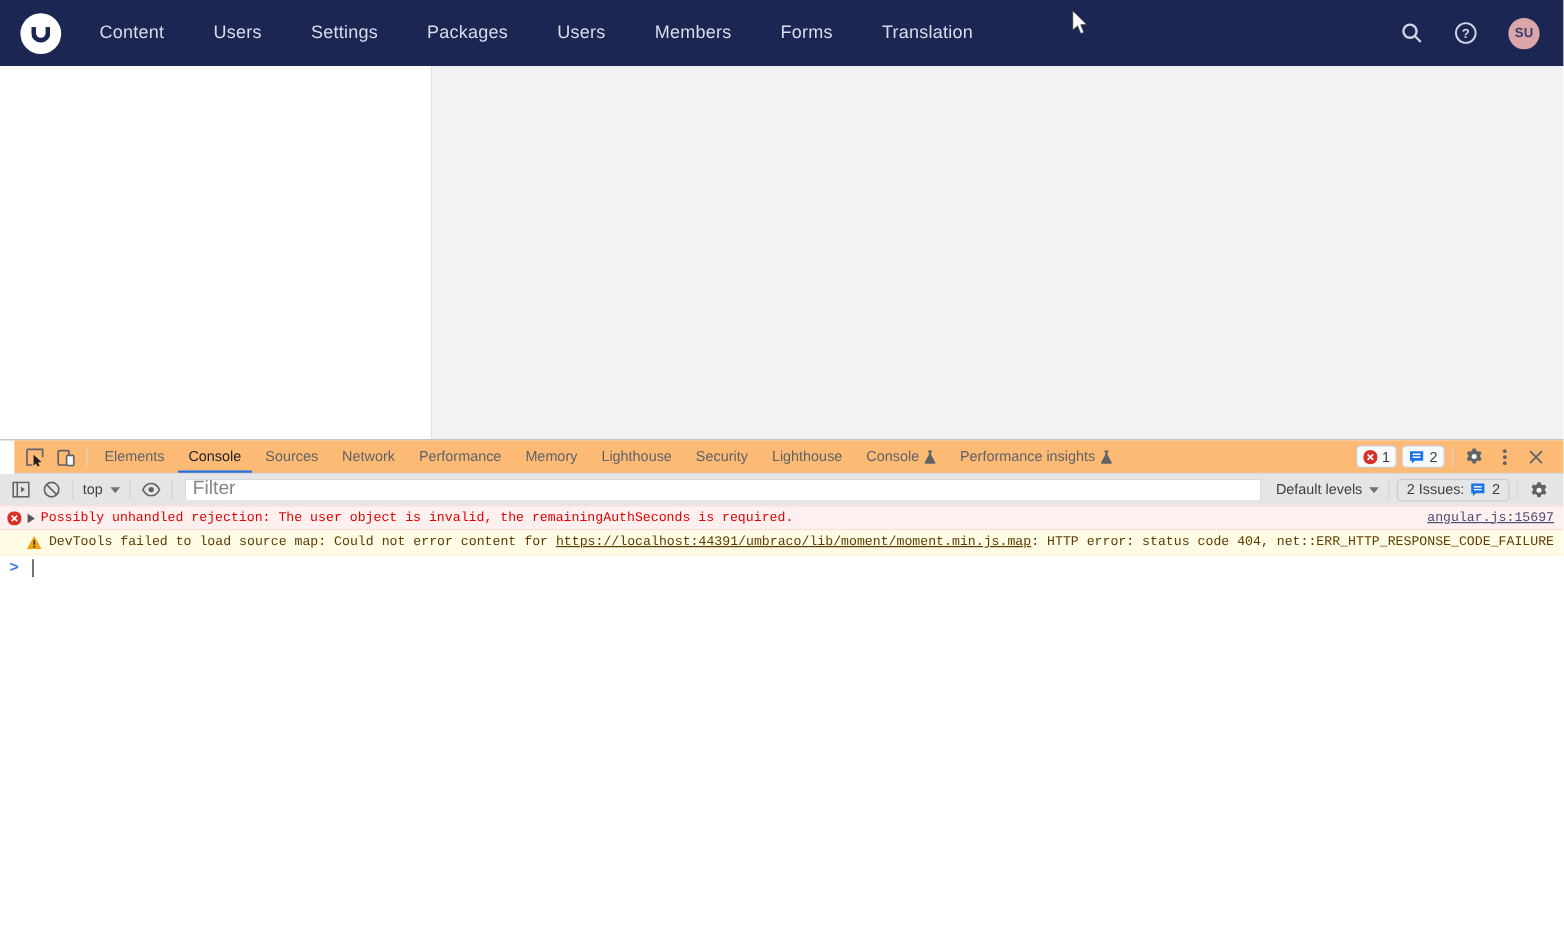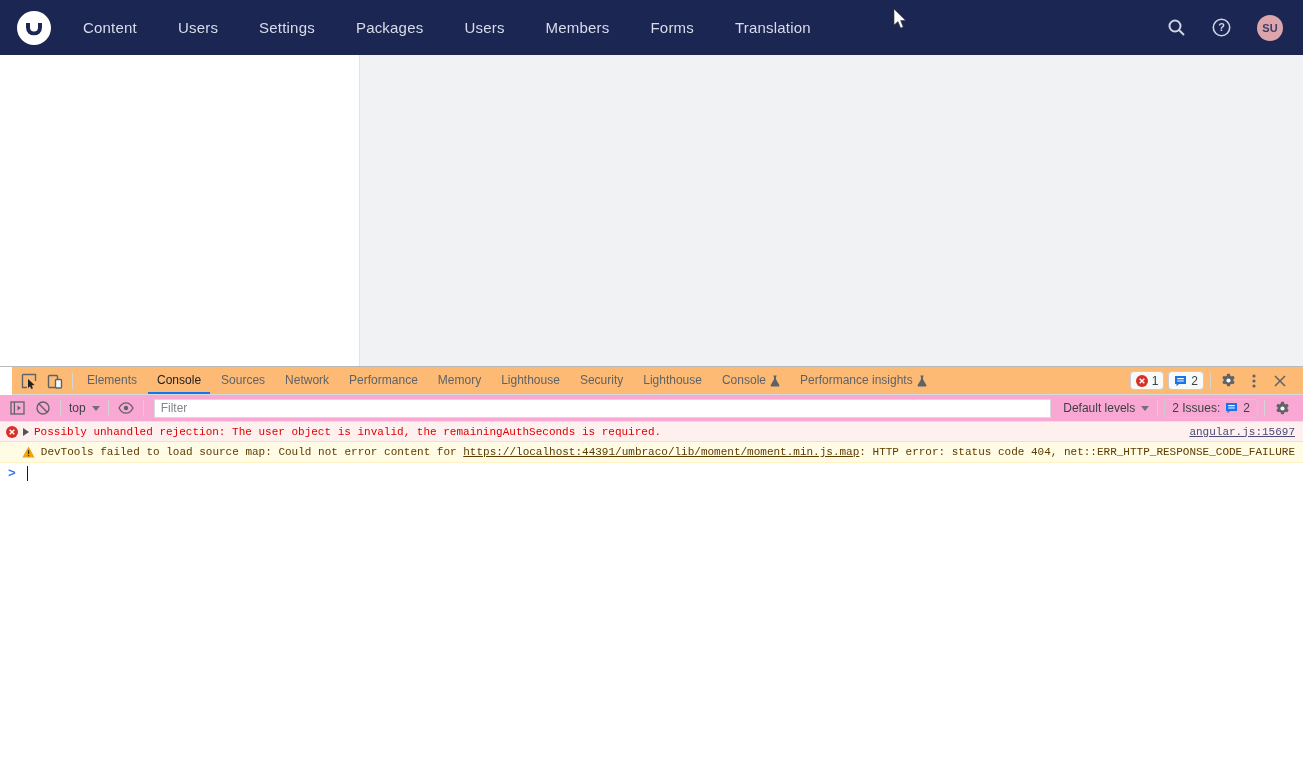--- a/index.html
+++ b/index.html
@@ -89,31 +89,31 @@
     border: 1px solid #c9ccd0; border-radius: 4px;
     height: 19px; padding: 0 5px; margin: 0 2px;
     color: #3c4043; cursor: pointer; background: #f8f9f9; font-size: 12px;
   }
   .glyphbtn { font-size: 15px; color: #5f6368; }
 
   
   .dt-toolbar {
     height: 26px; flex: none;
     display: flex; align-items: center;
-    background: #f9a8d4; padding: 0 8px 0 4px; font-size: 12px; color: #3c4043;
+    background: #e5e5e5; padding: 0 8px 0 4px; font-size: 12px; color: #3c4043;
   }
   .ctx-select { display: flex; align-items: center; gap: 6px; padding: 0 4px; cursor: pointer; }
   .caret-down {
     width: 0; height: 0; border-left: 4px solid transparent; border-right: 4px solid transparent;
     border-top: 5px solid #6e7175; display: inline-block;
   }
   .filter-input {
     flex: 1; height: 19px; margin: 0 8px 0 6px;
     border: 1px solid #d9d9d9; background: #fff;
-    font-family: "Liberation Sans", sans-serif; font-size: 12px; color: #202124;
+    font-family: "Liberation Sans", sans-serif; font-size: 16px; color: #202124;
     padding: 0 6px; outline: none;
   }
   .filter-input::placeholder { color: #80868b; }
   .levels-select { display: flex; align-items: center; gap: 6px; padding: 0 4px; cursor: pointer; white-space: nowrap; }
   .issues-pill {
     display: flex; align-items: center; gap: 5px;
     border: 1px solid #c9ccd0; border-radius: 4px;
     height: 19px; padding: 0 7px; margin: 0 2px; cursor: pointer; white-space: nowrap; text-align: center;
   }
 

